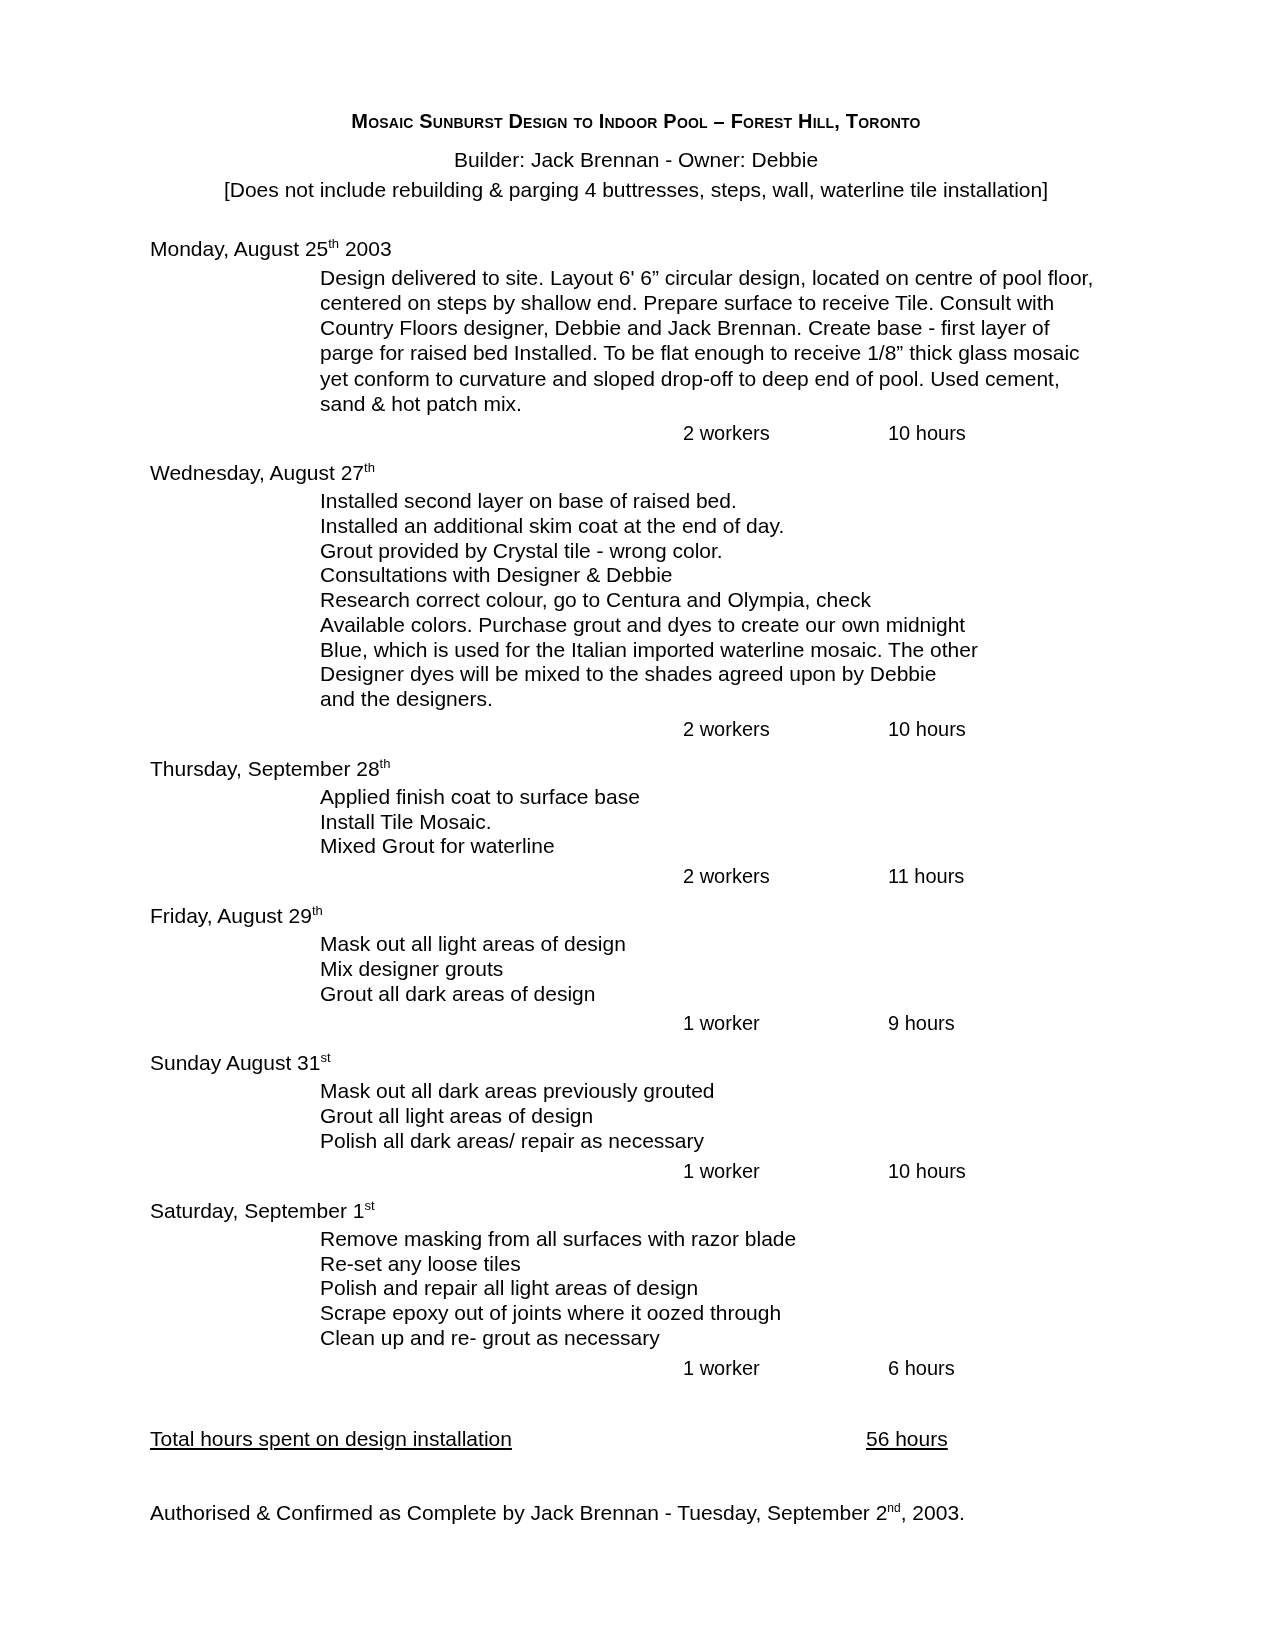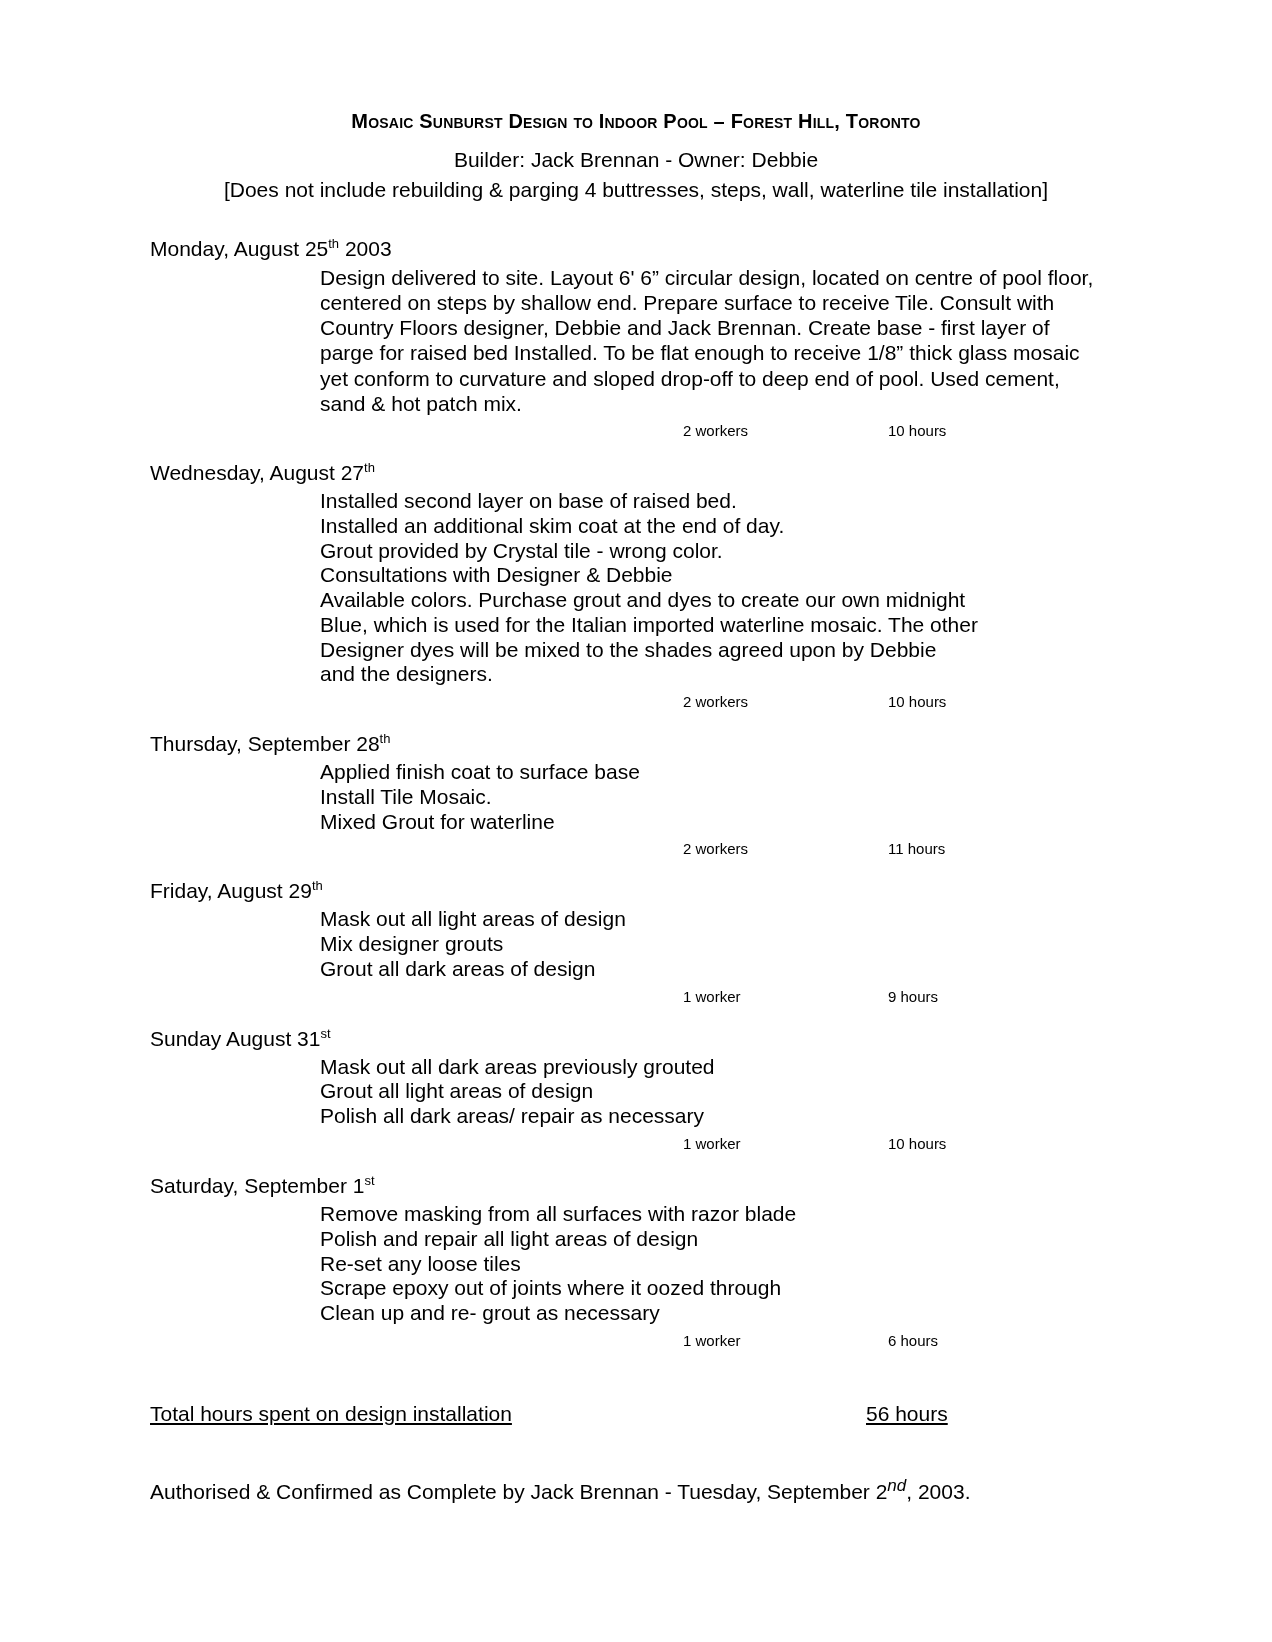--- a/index.html
+++ b/index.html
@@ -62,21 +62,21 @@
     margin-bottom: 0;
   }
   .entry-body.para {
     line-height: 1.2;
   }
   .totals-row {
     position: relative;
     height: 30px;
     margin-top: 6px;
     margin-bottom: 8px;
-    font-size: 15px;
+    font-size: 20px;
   }
   .totals-row .workers {
     position: absolute;
     left: 683px;
   }
   .totals-row .hours {
     position: absolute;
     left: 888px;
   }
   .grand-total {
@@ -94,23 +94,22 @@
     position: absolute;
     left: 866px;
     text-decoration: underline;
   }
   .authorised {
     margin-top: 42px;
     margin-left: 150px;
     font-size: 21px;
   }
   .authorised sup {
-    font-size: 17px;
+    font-size: 12px;
     vertical-align: super;
-    font-style: italic;
   }
 </style>
 </head>
 <body>
 
 <div class="page">
 
   <div class="doc-title">Mosaic Sunburst Design to Indoor Pool – Forest Hill, Toronto</div>
 
   <div class="subtitle-block">
@@ -129,20 +128,21 @@
       </div>
     </div>
 
     <div class="entry">
       <div class="entry-date"><span>Wednesday, August 27</span><sup>th</sup></div>
       <div class="entry-body">
         <div class="line">Installed second layer on base of raised bed.</div>
         <div class="line">Installed an additional skim coat at the end of day.</div>
         <div class="line">Grout provided by Crystal tile - wrong color.</div>
         <div class="line">Consultations with Designer &amp; Debbie</div>
+        <div class="line">Research correct colour, go to Centura and Olympia, check</div>
         <div class="line">Available colors. Purchase grout and dyes to create our own midnight</div>
         <div class="line">Blue, which is used for the Italian imported waterline mosaic. The other</div>
         <div class="line">Designer dyes will be mixed to the shades agreed upon by Debbie</div>
         <div class="line">and the designers.</div>
       </div>
       <div class="totals-row">
         <span class="workers">2 workers</span>
         <span class="hours">10 hours</span>
       </div>
     </div>
@@ -183,22 +183,22 @@
       <div class="totals-row">
         <span class="workers">1 worker</span>
         <span class="hours">10 hours</span>
       </div>
     </div>
 
     <div class="entry">
       <div class="entry-date"><span>Saturday, September 1</span><sup>st</sup></div>
       <div class="entry-body">
         <div class="line">Remove masking from all surfaces with razor blade</div>
+        <div class="line">Re-set any loose tiles</div>
         <div class="line">Polish and repair all light areas of design</div>
-        <div class="line">Re-set any loose tiles</div>
         <div class="line">Scrape epoxy out of joints where it oozed through</div>
         <div class="line">Clean up and re- grout as necessary</div>
       </div>
       <div class="totals-row">
         <span class="workers">1 worker</span>
         <span class="hours">6 hours</span>
       </div>
     </div>
 
   </div>

